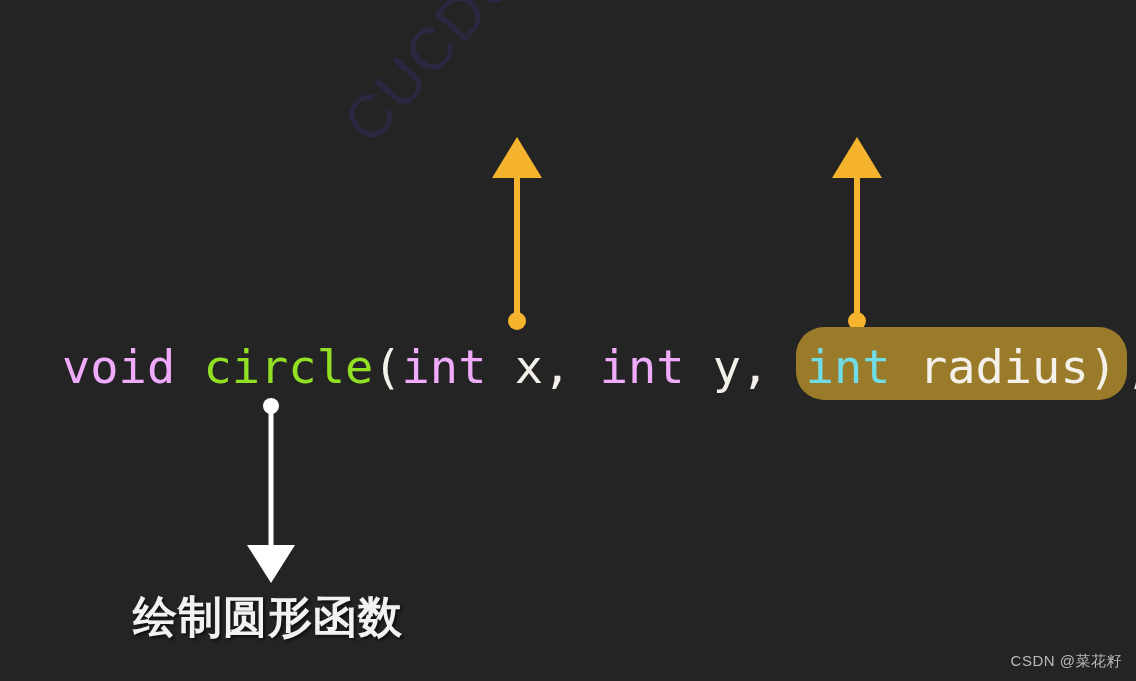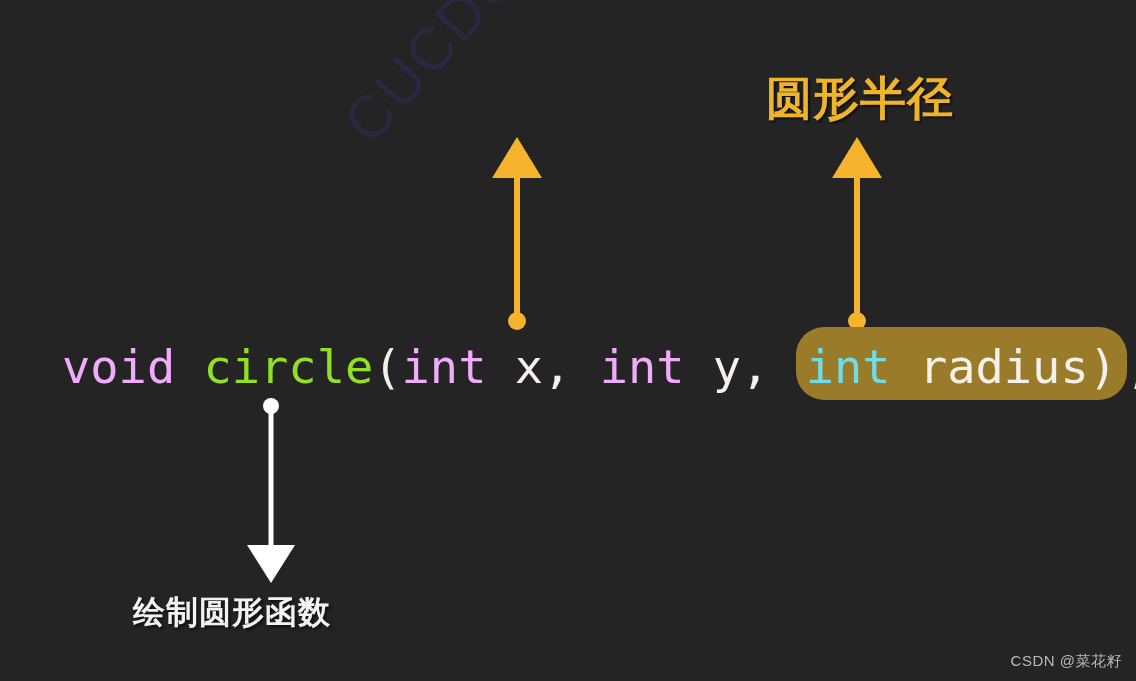--- a/index.html
+++ b/index.html
@@ -45,23 +45,23 @@
     white-space: nowrap;
     letter-spacing: 1px;
     text-shadow: 2px 2px 2px rgba(0,0,0,0.55);
   }
   #label-center-xy { left: 393px; top: 76px; }
   #label-radius    { left: 766px; top: 76px; }
 
   .white-label {
     position: absolute;
     color: #f2f2f2;
-    font-family: Liberation Sans, sans-serif;
+    font-family: Liberation Serif, serif;
     font-weight: bold;
-    font-size: 32px;
+    font-size: 44px;
     line-height: 1;
     white-space: nowrap;
     letter-spacing: 1px;
     text-shadow: 2px 2px 3px rgba(0,0,0,0.6);
   }
   #label-draw-fn { left: 133px; top: 596px; }
 
   
   #arrow-layer {
     position: absolute;
@@ -131,21 +131,20 @@
     </g>
 
     <g>
       <line x1="271" y1="408" x2="271" y2="548" stroke="#ffffff" stroke-width="5" stroke-linecap="butt"></line>
       <polygon points="271,583 295,545 247,545" fill="#ffffff"></polygon>
       <circle cx="271" cy="406" r="8" fill="#ffffff"></circle>
     </g>
   </svg>
 
 
-  <div class="gold-label" id="label-radius">圆形半径</div>
 
   <div id="code-line"><span class="tok-kw">void</span><span class="tok-plain"> </span><span class="tok-fn">circle</span><span class="tok-plain">(</span><span class="tok-kw">int</span><span class="tok-plain"> x, </span><span class="tok-kw">int</span><span class="tok-plain"> y, </span><span class="tok-hl"><span class="tok-kw">int</span><span class="tok-plain"> radius</span><span class="tok-plain">)</span></span><span class="tok-plain">;</span></div>
 
   <div class="white-label" id="label-draw-fn">绘制圆形函数</div>
 
   <div id="csdn-watermark">CSDN @菜花籽</div>
 
 </div>
 
 </body></html>

